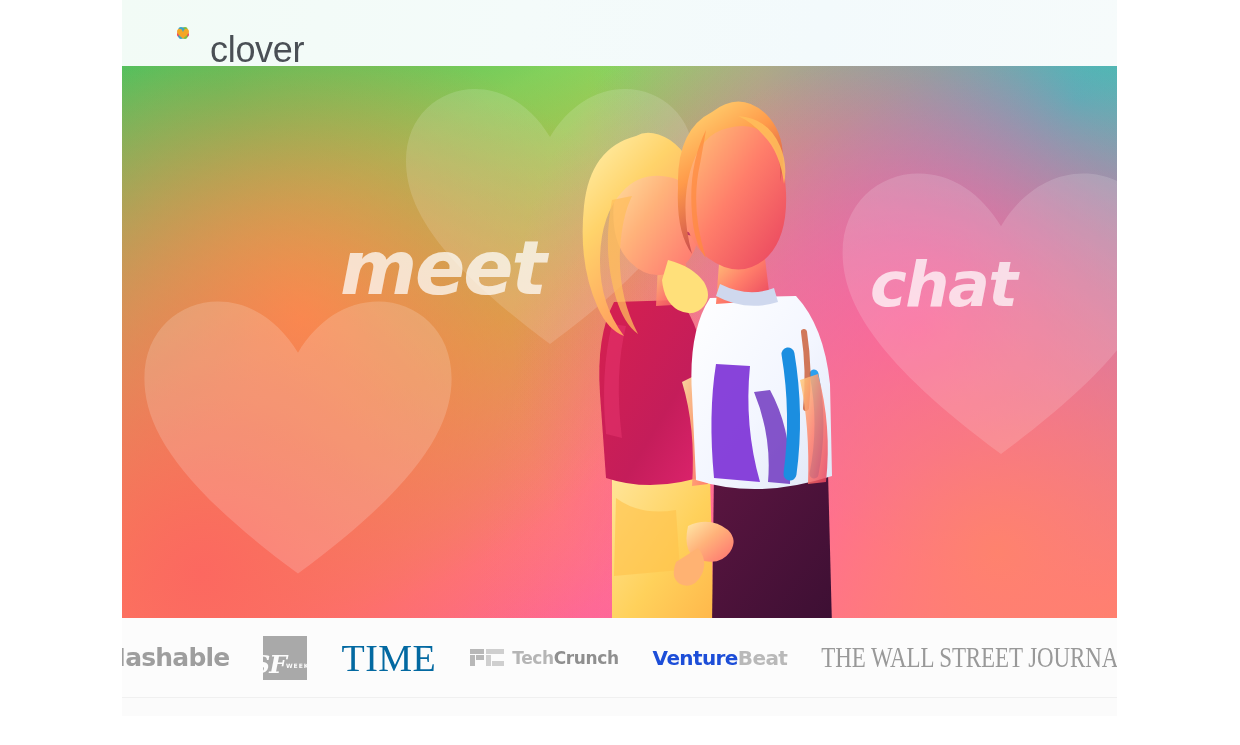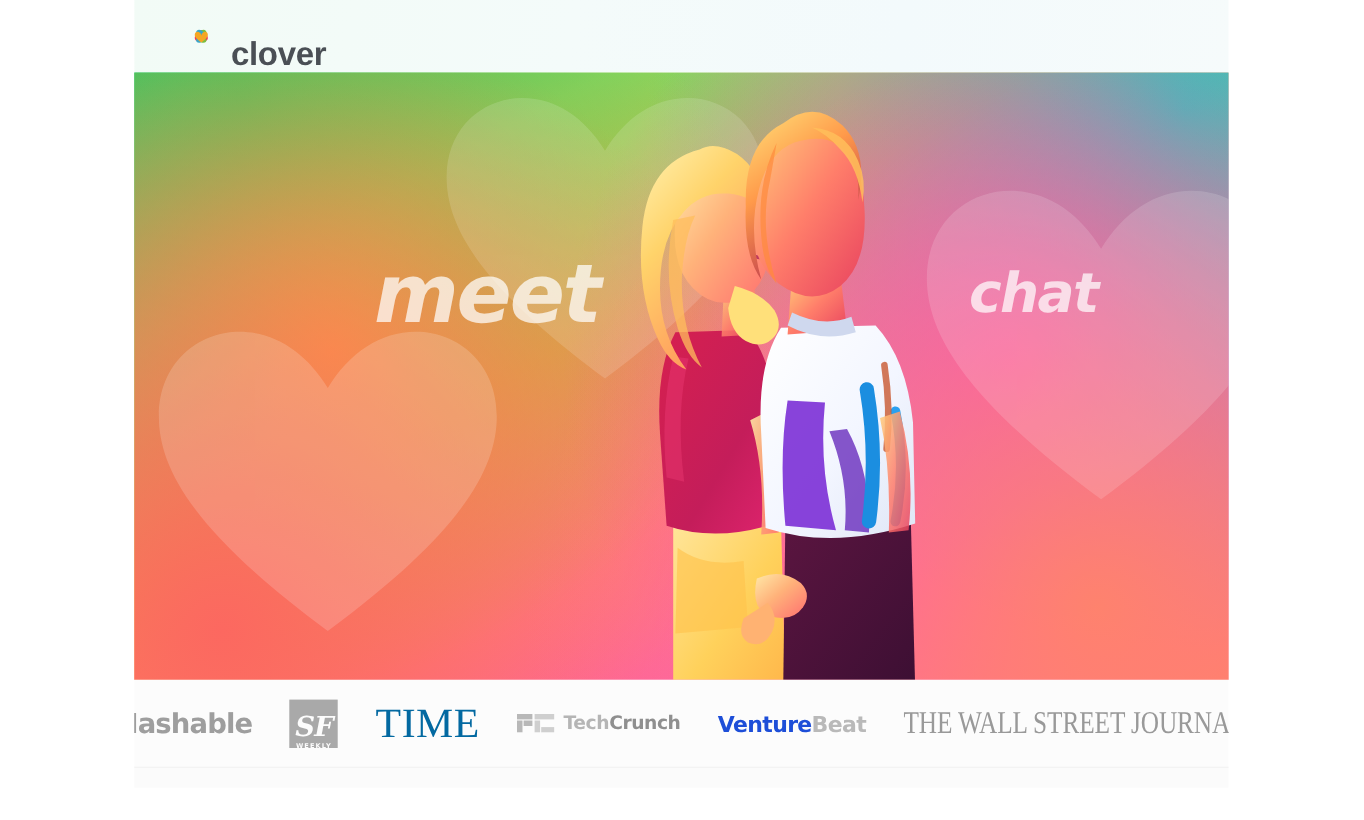--- a/index.html
+++ b/index.html
@@ -49,24 +49,24 @@
     align-items: center;
     gap: 10px;
     cursor: pointer;
   }
   .brand-mark {
     width: 34px;
     height: 32px;
     display: block;
   }
   .brand-word {
-    font-size: 30px;
+    font-size: 36px;
     color: #4a4f55;
     letter-spacing: -0.3px;
-    font-weight: 700;
+    font-weight: 400;
     line-height: 1;
     padding-bottom: 3px;
     margin-top: 36px;
   }
 
   .nav {
     margin-left: auto;
     display: flex;
     align-items: center;
     gap: 22px;
@@ -114,21 +114,21 @@
     position: absolute;
     font-family: "DejaVu Sans", sans-serif;
     font-weight: bold;
     font-style: italic;
     color: rgba(255,255,255,0.72);
     letter-spacing: -2px;
     line-height: 1;
     user-select: none;
   }
   .word-meet { left: 218px; top: 165px; font-size: 74px; }
-  .word-chat { left: 748px; top: 176px; font-size: 50px; letter-spacing: -1.5px; margin-left: 11px; }
+  .word-chat { left: 748px; top: 188px; font-size: 62px; letter-spacing: -1.5px; }
   .word-date { left: 82px; top: 340px; font-size: 58px; letter-spacing: -1.5px; }
 
   
   .couple {
     position: absolute;
     left: 340px;
     top: 8px;
     width: 340px;
     height: 544px;
   }
@@ -161,21 +161,21 @@
     font-size: 25px;
     letter-spacing: -0.8px;
     color: #9e9e9e;
   }
   .logo-sfweekly {
     background: #a9a9a9;
     color: #fcfcfc;
     width: 44px;
     height: 44px;
     display: flex;
-    flex-direction: column;
+    flex-direction: row;
     align-items: center;
     justify-content: center;
     padding-top: 15px;
     box-sizing: border-box;
   }
   .logo-sfweekly .sf {
     font-family: "DejaVu Serif", serif;
     font-weight: bold;
     font-size: 25px;
     line-height: 26px;

